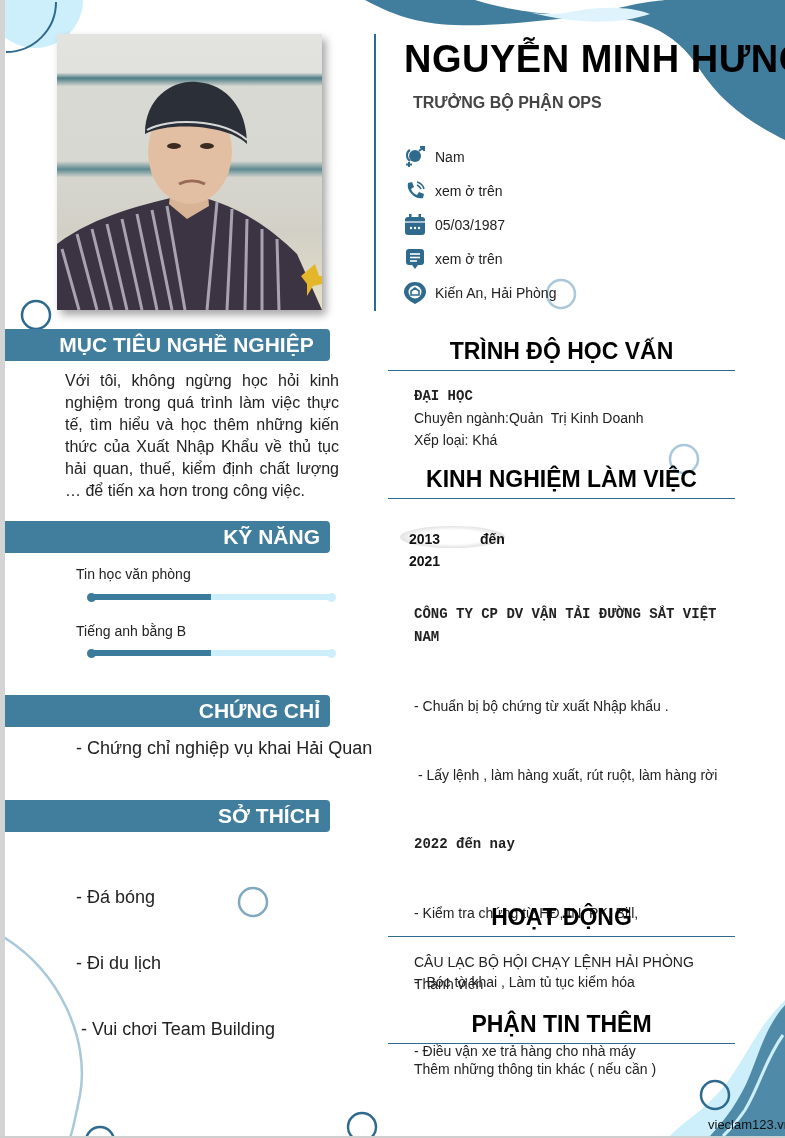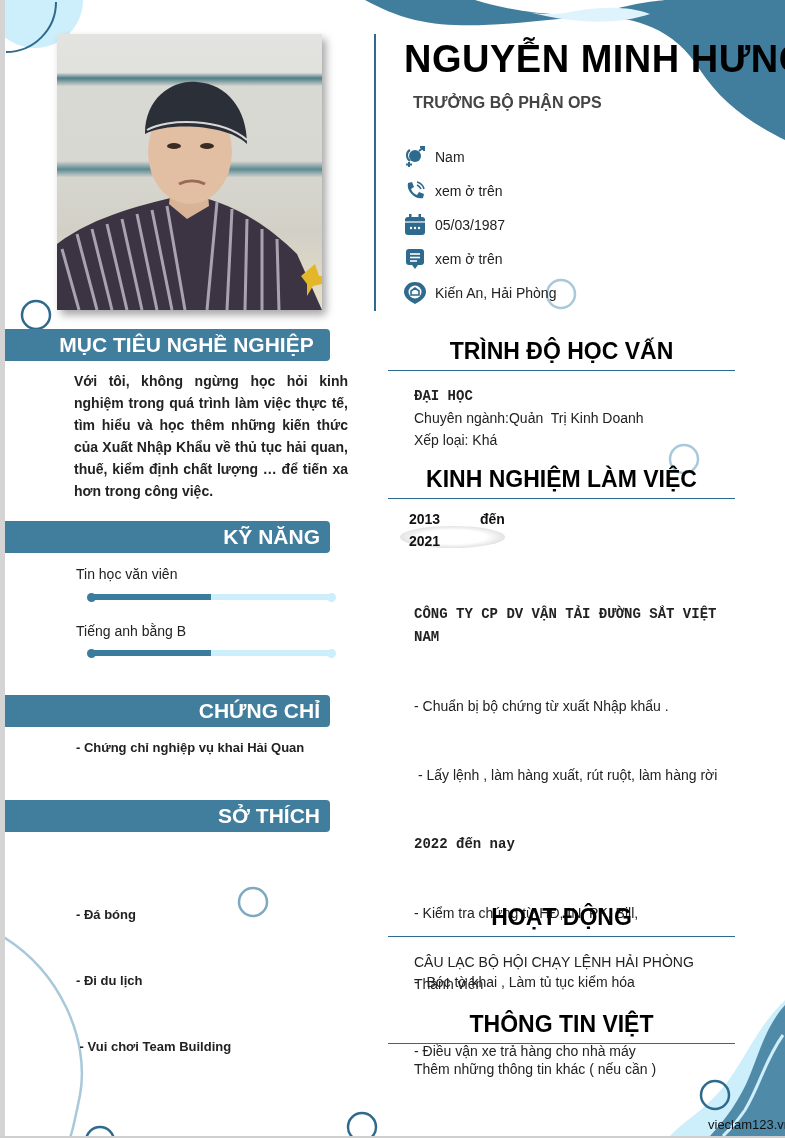--- a/index.html
+++ b/index.html
@@ -34,46 +34,46 @@
   .info-text { font-size: 14px; color: #222; }
 
   .lbar {
     position: absolute; left: 0; width: 325px; height: 32px; background: #417d9c;
     border-radius: 0 4px 4px 0; color: #fff; font-weight: bold; font-size: 21px;
     display: flex; align-items: center; justify-content: flex-end; padding-right: 10px;
   }
   .lbar.center { justify-content: center; padding-left: 38px; padding-right: 0; }
 
   .objective {
-    position: absolute; left: 69px; top: 370px; width: 274px; font-size: 14px; line-height: 22px;
-    text-align: justify; color: #222; font-weight: bold;
+    position: absolute; left: 60px; top: 370px; width: 274px; font-size: 16px; line-height: 22px;
+    text-align: justify; color: #222;
   }
   .skill-label { position: absolute; left: 71px; font-size: 14px; color: #222; }
   .skill-bar { position: absolute; left: 82px; width: 245px; height: 8px; }
   .skill-bar .track { position: absolute; left: 4px; right: 0; top: 1px; height: 6px; background: #cdeefb; border-radius: 3px; }
   .skill-bar .fill { position: absolute; left: 4px; top: 1px; height: 6px; background: #3b7b9c; }
   .skill-bar .dot-l { position: absolute; left: 0; top: 0; width: 9px; height: 9px; border-radius: 50%; background: #3b7b9c; }
   .skill-bar .dot-r { position: absolute; right: -4px; top: 0; width: 9px; height: 9px; border-radius: 50%; background: #cdeefb; }
 
-  .plain-list { position: absolute; left: 71px; font-size: 13px; line-height: 22px; color: #222; font-weight: bold; }
+  .plain-list { position: absolute; left: 71px; font-size: 18px; line-height: 22px; color: #222; }
 
   .rhead {
     position: absolute; left: 383px; width: 347px; text-align: center; font-weight: bold;
     font-size: 23px; color: #000;
   }
   .rrule { position: absolute; left: 383px; width: 347px; height: 1px; background: #2e6a8e; }
   .rtext { position: absolute; left: 409px; width: 322px; font-size: 14px; line-height: 22px; color: #222; }
   .rtext .b { font-weight: bold; font-family: Liberation Mono, monospace; }
 
   .period { position: absolute; left: 395px; top: 508px; width: 105px; height: 46px; }
   .period .blob {
     position: absolute; left: 0; top: 18px; width: 105px; height: 22px; border-radius: 50%;
     background: radial-gradient(ellipse at center, #ffffff 45%, rgba(200,200,200,0.6) 75%, rgba(255,255,255,0) 100%);
   }
-  .period span { position: absolute; font-weight: bold; font-size: 14px; color: #111; }
+  .period span { position: absolute; font-weight: bold; font-size: 14px; color: #111; margin-top: 20px; }
 
   .footer-brand { position: absolute; left: 708px; top: 1117px; font-size: 13px; color: #111; white-space: nowrap; }
 </style>
 </head>
 <body>
 
 <div class="page">
 
   <svg class="deco" style="left:-5px;top:0" width="90" height="60" viewBox="0 0 90 60">
     <circle cx="35" cy="0" r="48" fill="#cdeefb"></circle>
@@ -212,42 +212,42 @@
           </svg>
       </span>
       <span class="info-text">Kiến An, Hải Phòng</span>
     </div>
   </div>
 
   <div class="lbar center" style="top:329px">MỤC TIÊU NGHỀ NGHIỆP</div>
   <div class="objective">Với tôi, không ngừng học hỏi kinh nghiệm trong quá trình làm việc thực tế, tìm hiểu và học thêm những kiến thức của Xuất Nhập Khẩu về thủ tục hải quan, thuế, kiểm định chất lượng … để tiến xa hơn trong công việc.</div>
 
   <div class="lbar" style="top:521px">KỸ NĂNG</div>
-  <div class="skill-label" style="top:566px">Tin học văn viên</div>
+  <div class="skill-label" style="top:566px">Tin học văn phòng</div>
   <div class="skill-bar" style="top:593px">
     <div class="track"></div>
     <div class="fill" style="width:120px"></div>
     <div class="dot-l"></div>
       <div class="dot-r"></div>
   </div>
   <div class="skill-label" style="top:623px">Tiếng anh bằng B</div>
   <div class="skill-bar" style="top:649px">
     <div class="track"></div>
     <div class="fill" style="width:120px"></div>
     <div class="dot-l"></div>
       <div class="dot-r"></div>
   </div>
 
   <div class="lbar" style="top:695px">CHỨNG CHỈ</div>
   <div class="plain-list" style="top:737px">
     <div>- Chứng chỉ nghiệp vụ khai Hải Quan</div>
   </div>
 
   <div class="lbar" style="top:800px">SỞ THÍCH</div>
-  <div class="plain-list" style="top:860px;white-space:pre">
+  <div class="plain-list" style="top:842px;white-space:pre">
     <div>- Đá bóng</div>
     <div>- Đi du lịch</div>
     <div> - Vui chơi Team Building</div>
   </div>
 
   <div class="rhead" style="top:338px">TRÌNH ĐỘ HỌC VẤN</div>
   <div class="rrule" style="top:370px"></div>
   <div class="rtext" style="top:385px">
     <div class="b">ĐẠI HỌC</div>
     <div style="white-space:pre">Chuyên ngành:Quản  Trị Kinh Doanh</div>
@@ -278,19 +278,19 @@
     
   </div>
 
   <div class="rhead" style="top:904px">HOẠT ĐỘNG</div>
   <div class="rrule" style="top:936px"></div>
   <div class="rtext" style="top:951px">
     <div>CÂU LẠC BỘ HỘI CHẠY LỆNH HẢI PHÒNG</div>
     <div>Thành viên</div>
   </div>
 
-  <div class="rhead" style="top:1011px">THÔNG TIN VIỆT</div>
+  <div class="rhead" style="top:1011px">PHẬN TIN THÊM</div>
   <div class="rrule" style="top:1043px"></div>
   <div class="rtext" style="top:1058px">Thêm những thông tin khác ( nếu cần )</div>
 
   <div class="footer-brand" style="left:703px">vieclam123.vn</div>
 </div>
 <div class="bottom-border"></div>
 
 </body></html>

